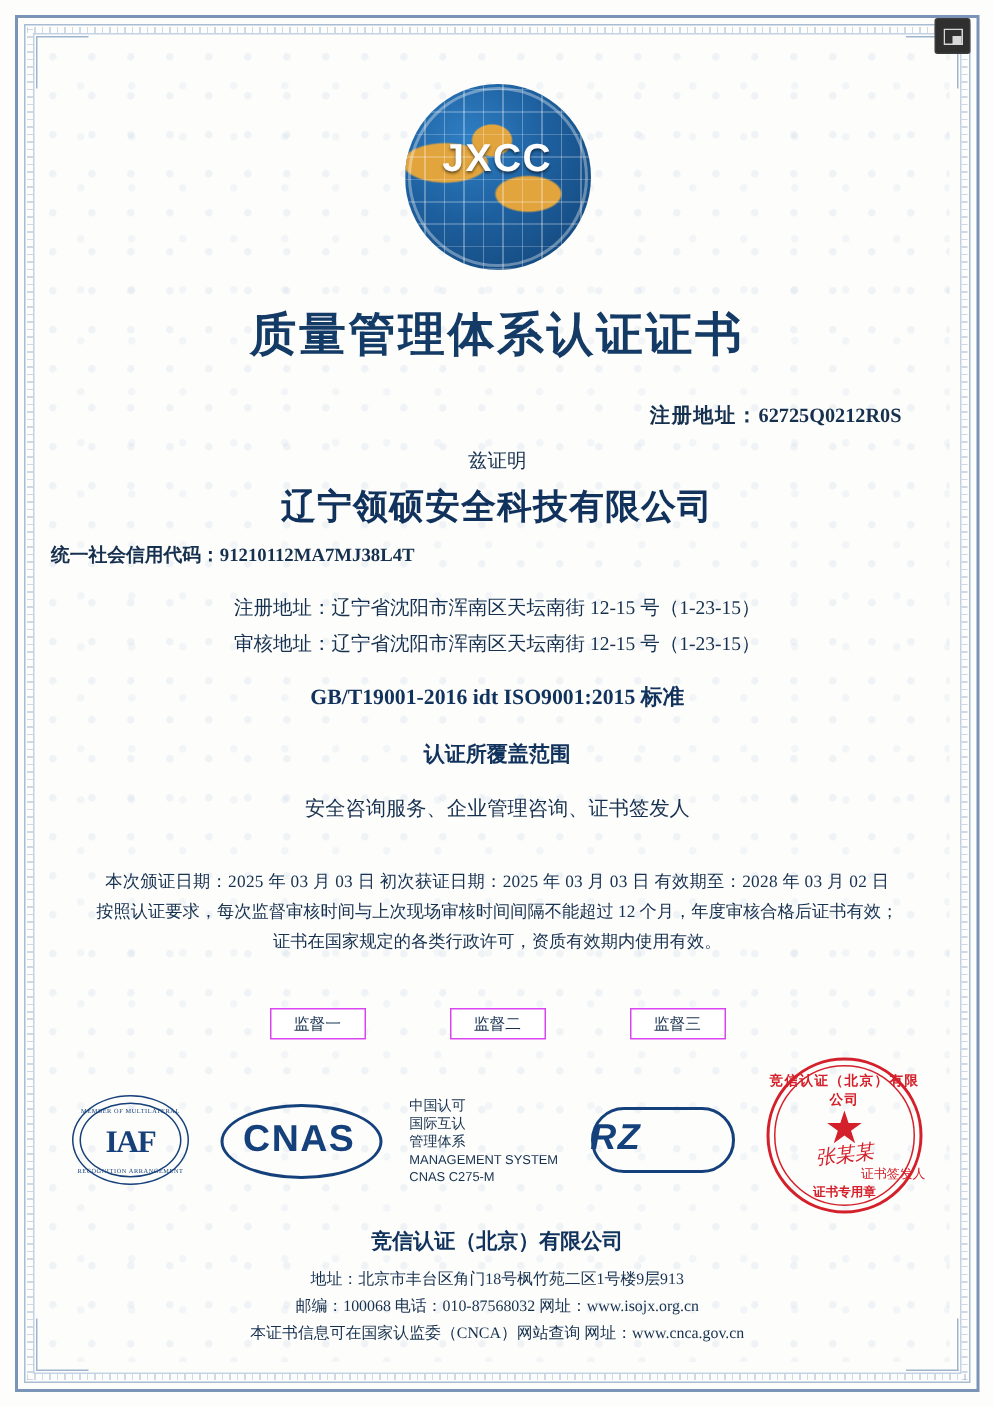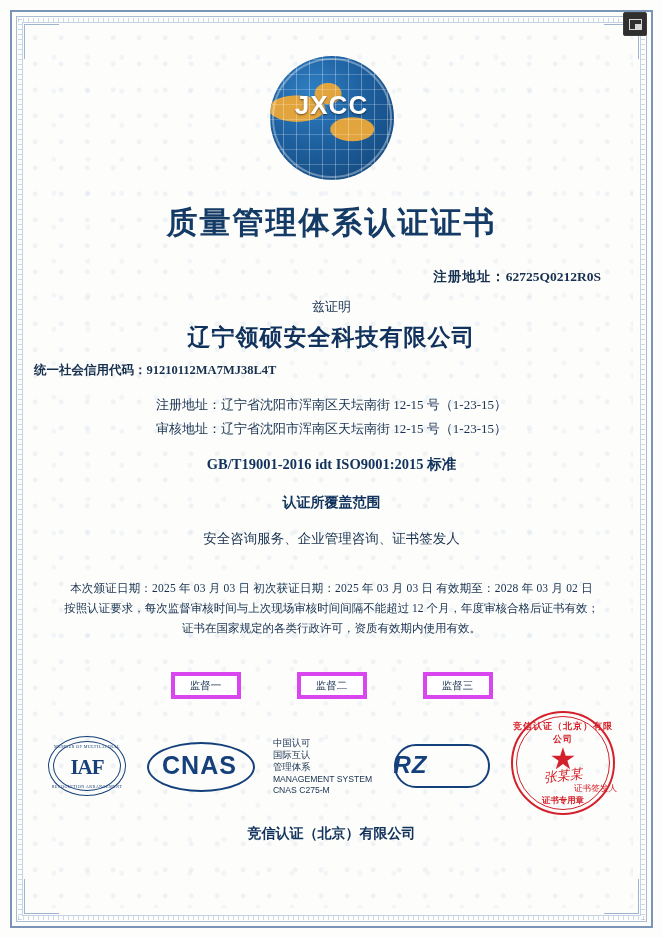--- a/index.html
+++ b/index.html
@@ -70,21 +70,21 @@
 
   .conform{margin-top:16px;text-align:center;font-size:14.5px;font-weight:bold;color:#10325c;}
   .standard{margin-top:14px;text-align:center;font-size:14.5px;font-weight:bold;color:#10325c;}
   .scope-title{margin-top:20px;text-align:center;font-size:14px;font-weight:bold;color:#10325c;}
   .scope-body{margin-top:18px;text-align:center;font-size:13.5px;color:#16304f;}
 
   .dates{margin-top:30px;text-align:center;font-size:11.5px;line-height:1.75;color:#16304f;}
   .dates .row1{letter-spacing:.2px;}
 
   .stamp-row{margin-top:34px;display:flex;justify-content:center;gap:56px;}
-  .stamp-box{width:62px;height:19px;border:4px solid #d946ef;font-size:10.5px;display:flex;align-items:center;
+  .stamp-box{width:62px;height:19px;border:1px solid #d946ef;font-size:10.5px;display:flex;align-items:center;
     justify-content:center;color:#16304f;background:#fff;}
 
   .marks{margin-top:18px;display:flex;align-items:center;justify-content:space-between;padding:0 14px;}
 
   
   .iaf{position:relative;width:78px;height:60px;}
   .iaf-oval{position:absolute;inset:0;border:1.6px solid #16407a;border-radius:50%;}
   .iaf-oval2{position:absolute;left:5px;top:5px;right:5px;bottom:5px;border:1px solid #16407a;border-radius:50%;}
   .iaf-text{position:absolute;left:0;right:0;top:19px;text-align:center;font-family:"Liberation Serif",serif;
     font-weight:bold;font-size:21px;color:#16407a;letter-spacing:-1px;}
@@ -218,15 +218,20 @@
         <div class="seal-arc">竞信认证（北京）有限公司</div>
         <div class="seal-star">★</div>
         <div class="seal-sig">张某某</div>
         <div class="seal-bot">证书专用章</div>
         <div class="sig-label">证书签发人</div>
       </div>
 
     </div>
 
     <div class="issuer">竞信认证（北京）有限公司</div>
+    <div class="footer">
+      <div>地址：北京市丰台区角门18号枫竹苑二区1号楼9层913</div>
+      <div>邮编：100068    电话：010-87568032    网址：www.isojx.org.cn</div>
+      <div>本证书信息可在国家认监委（CNCA）网站查询   网址：www.cnca.gov.cn</div>
+    </div>
 
   </div>
 </div>
 
 </body></html>

